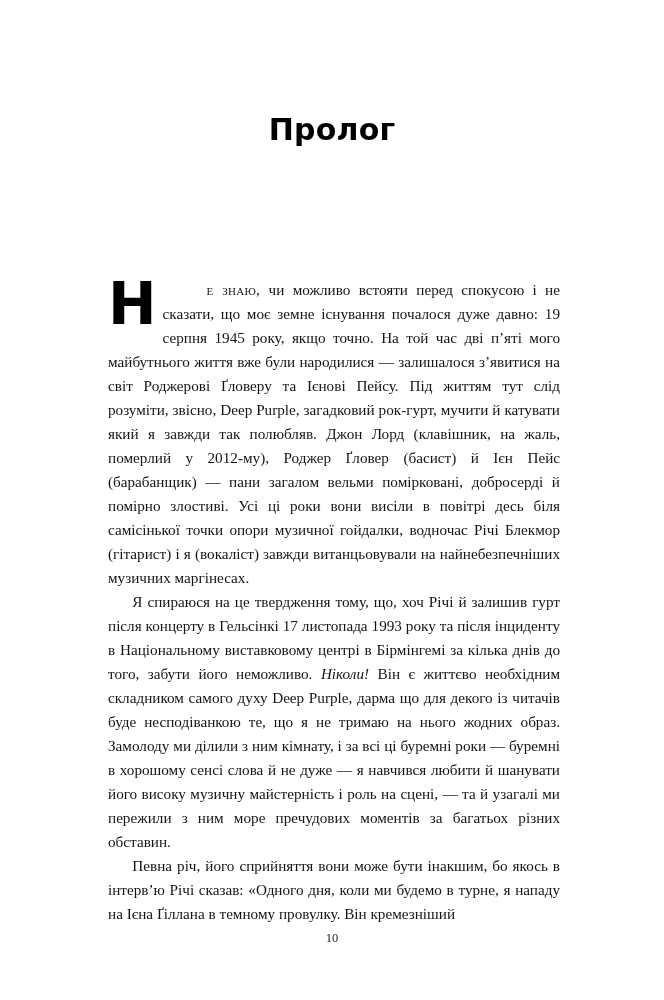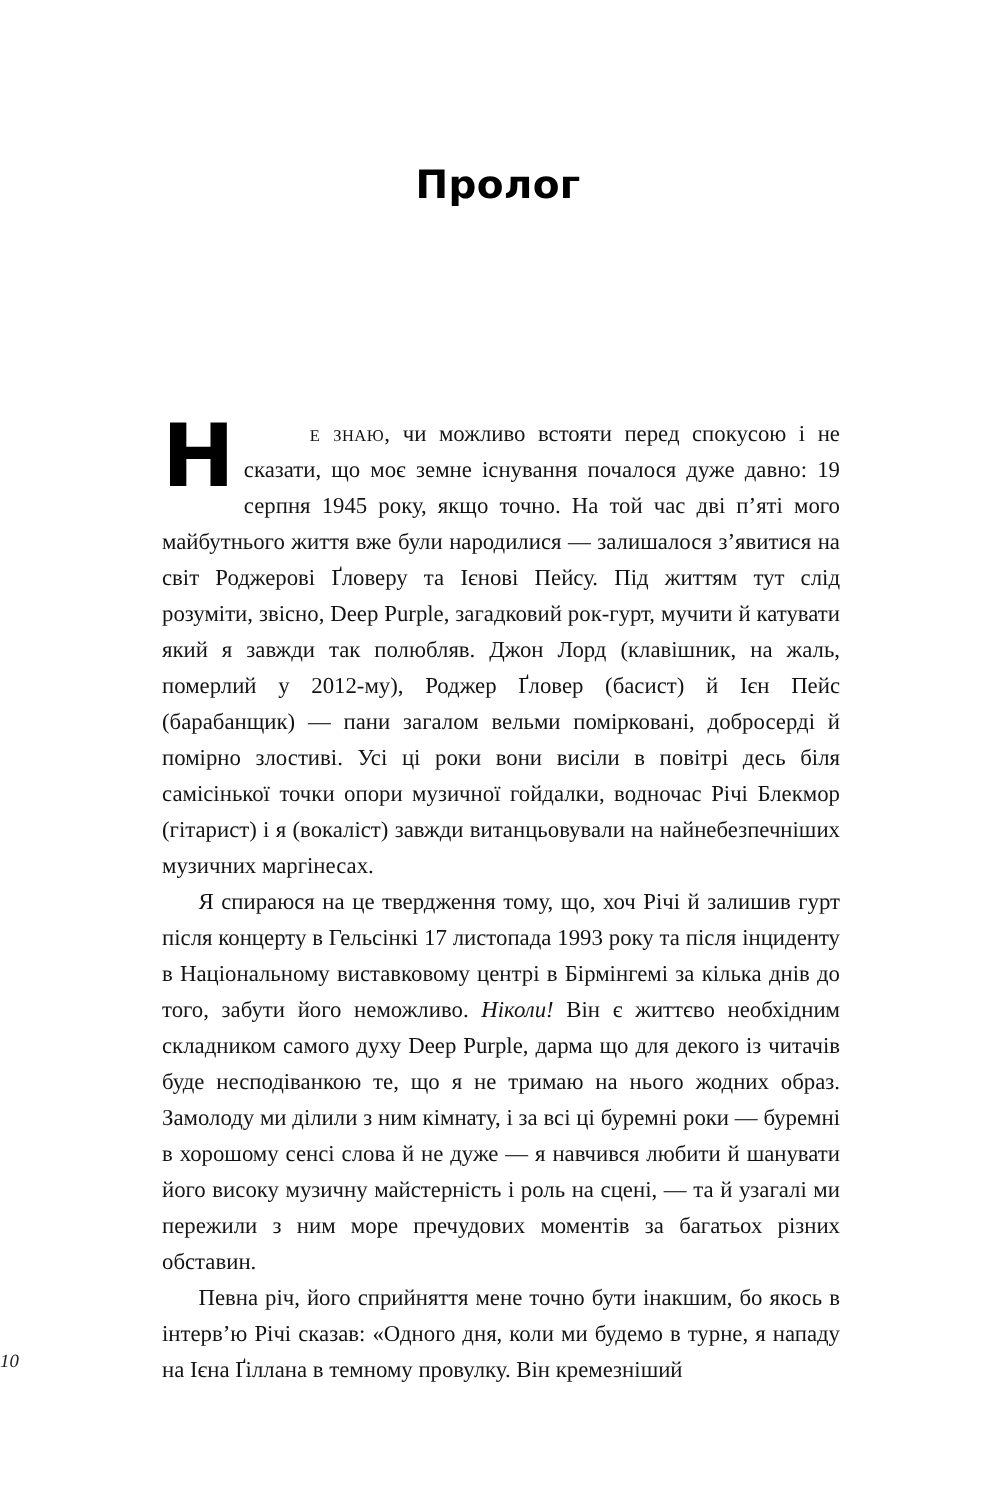--- a/index.html
+++ b/index.html
@@ -21,21 +21,21 @@
     background: #ffffff;
   }
   .chapter-title {
     position: absolute;
     top: 92px;
     left: 0;
     right: 0;
     text-align: center;
     font-family: "DejaVu Sans", sans-serif;
     font-weight: bold;
-    font-size: 26px;
+    font-size: 30px;
     letter-spacing: 0.2px;
     color: #000000;
   }
   .body-text {
     position: absolute;
     top: 278px;
     left: 108px;
     width: 452px;
     font-size: 15.2px;
     line-height: 1.58;
@@ -66,45 +66,45 @@
     font-variant: small-caps;
     letter-spacing: 0.3px;
     margin-left: 44px;
   }
   .italic {
     font-style: italic;
     font-family: Liberation Serif, serif;
   }
   .page-number {
     position: absolute;
-    top: 900px;
+    top: 931px;
     left: 0;
     right: 0;
+    text-align: center;
     font-size: 12.5px;
     color: #222222;
     font-family: "Liberation Serif", serif;
-    font-style: italic;
   }
 </style>
 </head>
 <body>
 
 <div class="page">
 
   <h1 class="chapter-title">Пролог</h1>
 
   <div class="body-text">
 
     <p class="dropcap-para">
       <span class="dropcap">Н</span><span class="smallcaps">е знаю,</span><span> чи можливо встояти перед спокусою і не сказати, що моє земне існування почалося дуже давно: 19 серпня 1945 року, якщо точно. На той час дві п’яті мого майбутнього життя вже були народилися — залишалося з’явитися на світ Роджерові Ґловеру та Ієнові Пейсу. Під життям тут слід розуміти, звісно, Deep Purple, загадковий рок-гурт, мучити й катувати який я завжди так полюбляв. Джон Лорд (клавішник, на жаль, померлий у 2012-му), Роджер Ґловер (басист) й Ієн Пейс (барабанщик) — пани загалом вельми помірковані, добросерді й помірно злостиві. Усі ці роки вони висіли в повітрі десь біля самісінької точки опори музичної гойдалки, водночас Річі Блекмор (гітарист) і я (вокаліст) завжди витанцьовували на найнебезпечніших музичних маргінесах.</span>
     </p>
 
     <p>
       <span>Я спираюся на це твердження тому, що, хоч Річі й залишив гурт після концерту в Гельсінкі 17 листопада 1993 року та після інциденту в Національному виставковому центрі в Бірмінгемі за кілька днів до того, забути його неможливо. </span><span class="italic">Ніколи!</span><span> Він є життєво необхідним складником самого духу Deep Purple, дарма що для декого із читачів буде несподіванкою те, що я не тримаю на нього жодних образ. Замолоду ми ділили з ним кімнату, і за всі ці буремні роки — буремні в хорошому сенсі слова й не дуже — я навчився любити й шанувати його високу музичну майстерність і роль на сцені, — та й узагалі ми пережили з ним море пречудових моментів за багатьох різних обставин.</span>
     </p>
 
-    <p>Певна річ, його сприйняття мене точно бути інакшим, бо якось в інтерв’ю Річі сказав: «Одного дня, коли ми будемо в турне, я нападу на Ієна Ґіллана в темному провулку. Він кремезніший</p>
+    <p>Певна річ, його сприйняття вони може бути інакшим, бо якось в інтерв’ю Річі сказав: «Одного дня, коли ми будемо в турне, я нападу на Ієна Ґіллана в темному провулку. Він кремезніший</p>
 
   </div>
 
   <div class="page-number">10</div>
 
 </div>
 
 </body></html>

